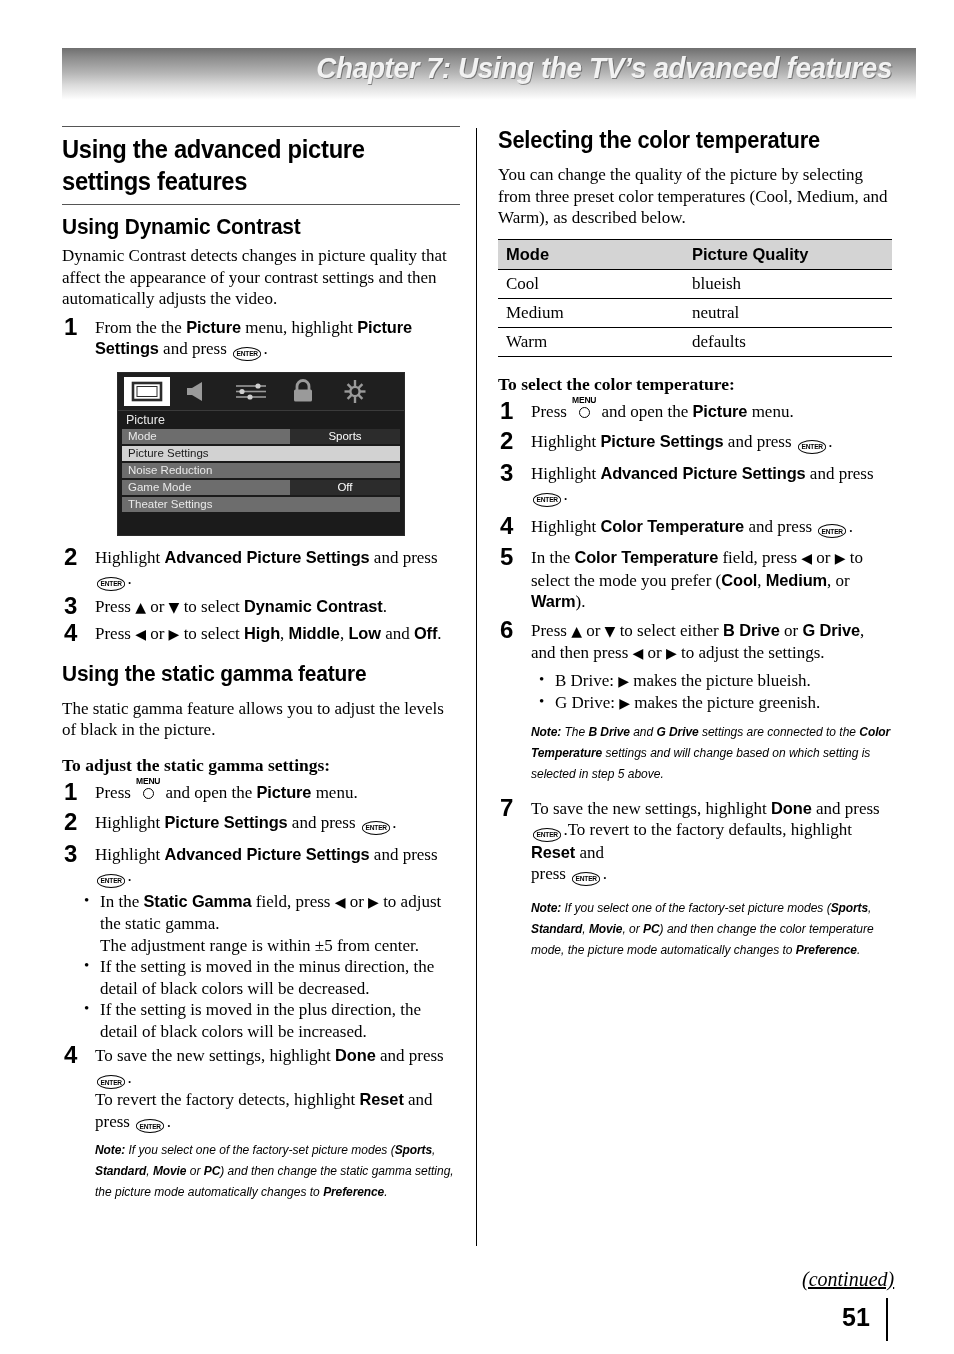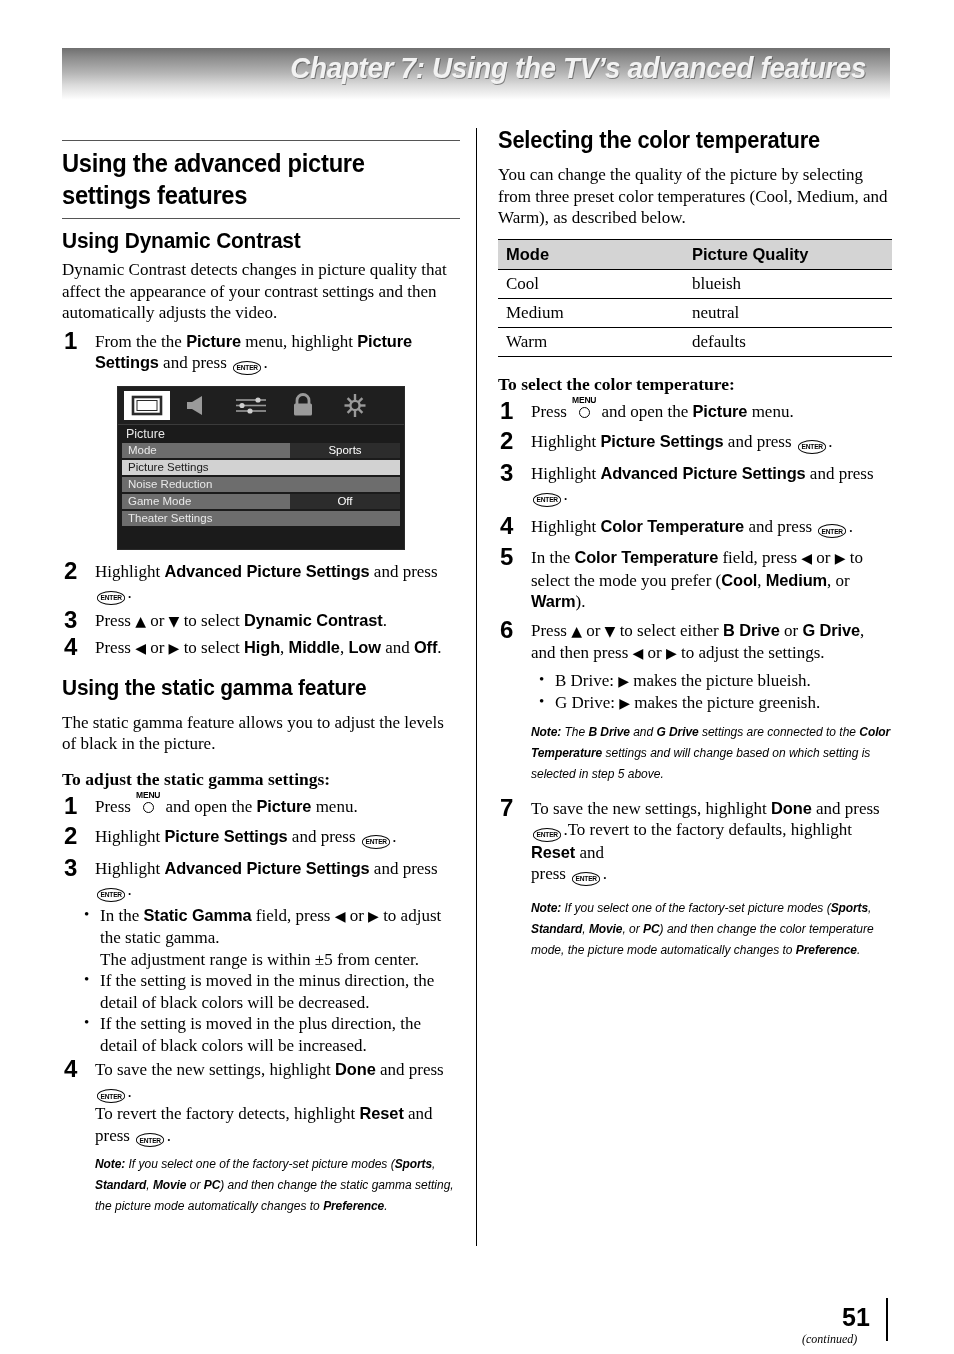--- a/index.html
+++ b/index.html
@@ -17,20 +17,21 @@
   }
 
   
   #chapter-header {
     position: absolute;
     left: 62px;
     top: 48px;
     width: 828px;
     height: 52px;
     background: linear-gradient(to bottom, #6f6f6f 0%, #8c8c8c 18%, #b5b5b5 48%, #dcdcdc 72%, #f5f5f5 92%, #ffffff 100%);
+    padding-left: 26px;
   }
   #chapter-header .title {
     position: absolute;
     right: 24px;
     top: 3px;
     font-family: "Liberation Sans", sans-serif;
     font-weight: bold;
     font-style: italic;
     font-size: 30px;
     letter-spacing: -0.4px;
@@ -40,21 +41,20 @@
     transform: scaleX(0.93);
     transform-origin: right center;
   }
 
   
   #col-left {
     position: absolute;
     left: 62px;
     top: 126px;
     width: 398px;
-    margin-top: 14px;
   }
   #col-right {
     position: absolute;
     left: 498px;
     top: 126px;
     width: 394px;
   }
   #column-divider {
     position: absolute;
     left: 476px;
@@ -291,23 +291,24 @@
     padding: 4px 0 4px 0;
     border-bottom: 1px solid #000;
   }
   table.ct td.c1 { padding-left: 8px; }
   table.ct td.c2 { width: 200px; }
 
   
   #continued {
     position: absolute;
     left: 802px;
-    top: 1332px;
+    top: 1268px;
     font-style: italic;
-    font-size: 12px;
+    font-size: 20px;
+    text-decoration: underline;
   }
   #page-number {
     position: absolute;
     left: 842px;
     top: 1303px;
     font-family: "Liberation Sans", sans-serif;
     font-weight: bold;
     font-size: 25px;
   }
   #page-rule {

